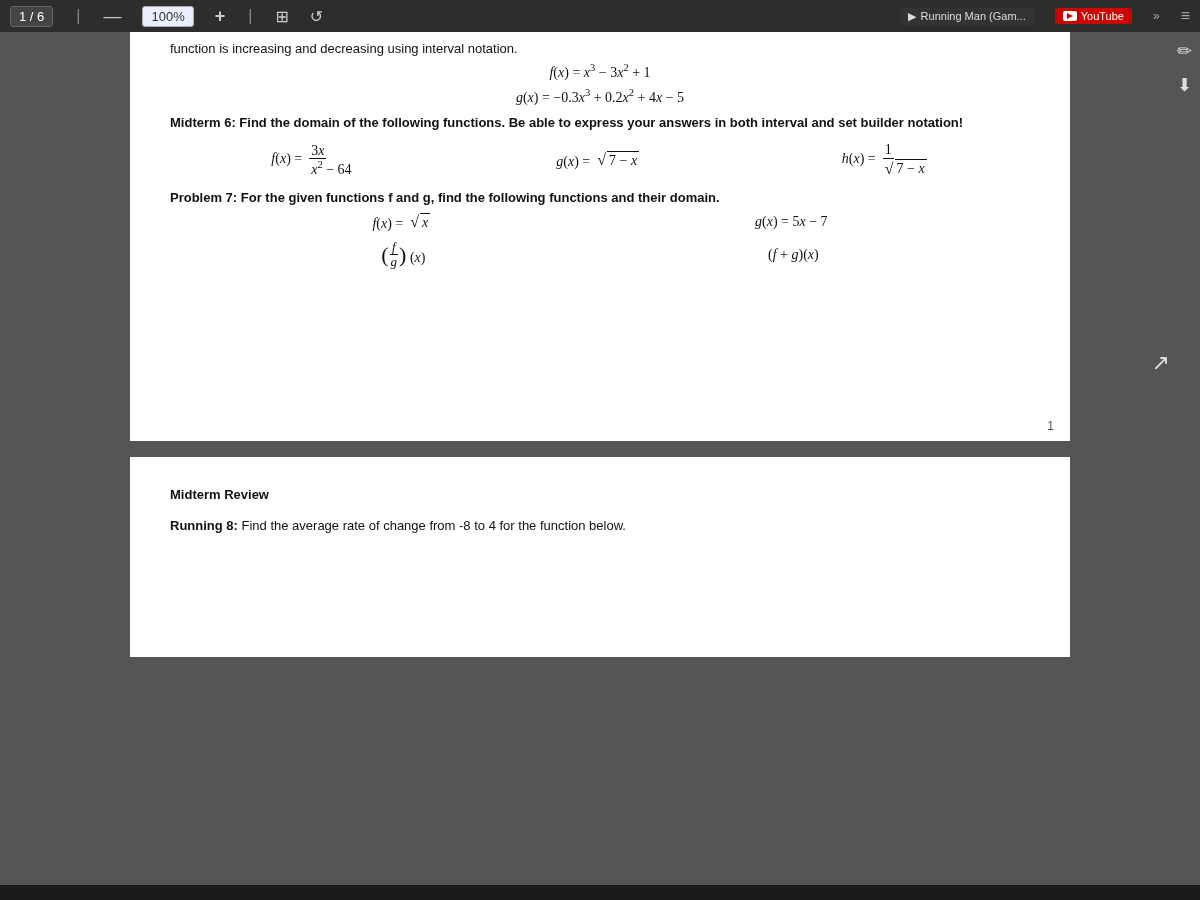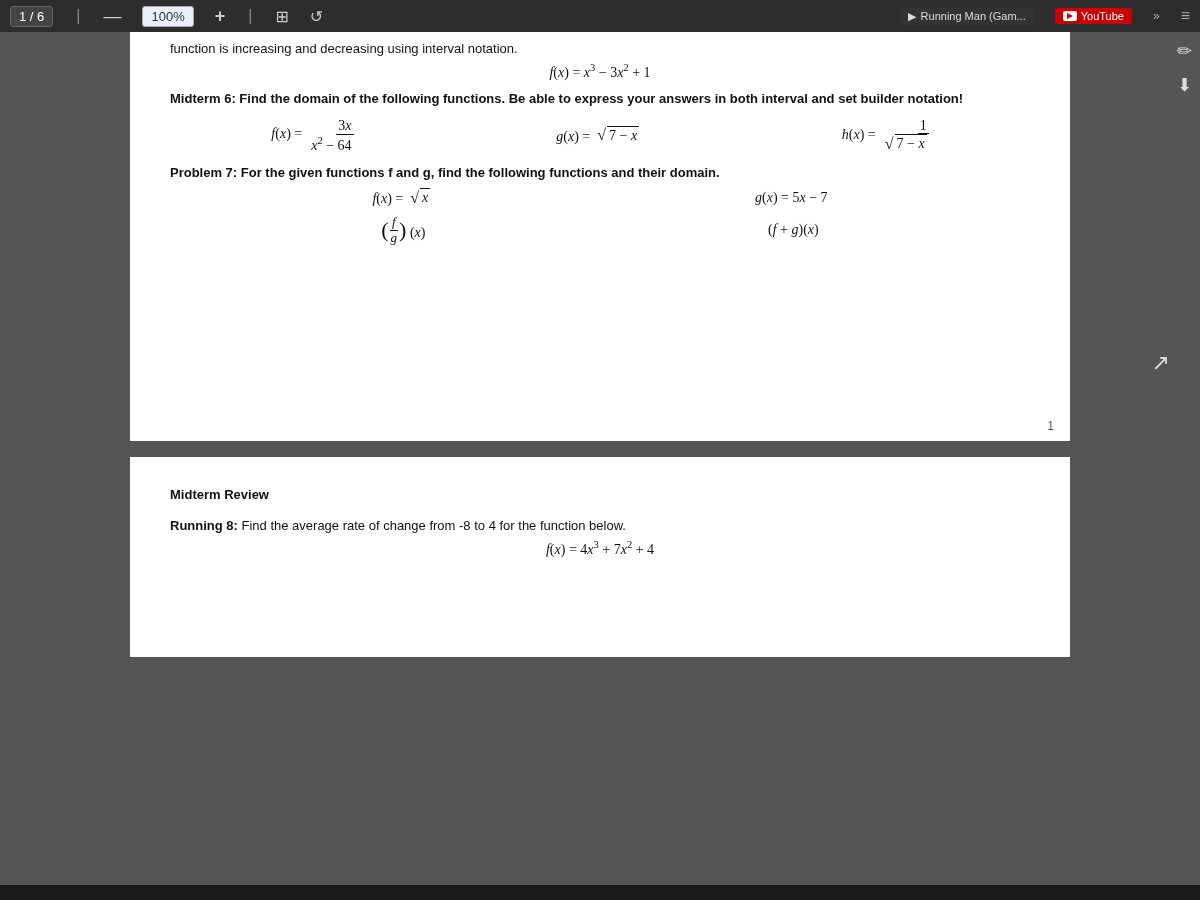--- a/index.html
+++ b/index.html
@@ -165,21 +165,21 @@
       justify-content: space-around;
       align-items: center;
       margin: 12px 0;
       font-family: 'Times New Roman', serif;
       font-size: 14px;
     }
 
     .fraction {
       display: inline-flex;
       flex-direction: column;
-      align-items: flex-end;
+      align-items: flex-start;
       vertical-align: middle;
       line-height: 1.1;
     }
     .fraction .numer {
       border-bottom: 1px solid #111;
       padding: 0 2px;
       text-align: center;
     }
     .fraction .denom {
       padding: 0 2px;
@@ -318,20 +318,23 @@
 
 <div class="main-area">
 
   <div class="doc-page doc-page-1">
 
     <div class="page-intro">function is increasing and decreasing using interval notation.</div>
 
     <div class="math-center">
       <em>f</em>(<em>x</em>) = <em>x</em><sup>3</sup> − 3<em>x</em><sup>2</sup> + 1
     </div>
+    <div class="math-center">
+      <em>g</em>(<em>x</em>) = −0.3<em>x</em><sup>3</sup> + 0.2<em>x</em><sup>2</sup> + 4<em>x</em> − 5
+    </div>
 
     <div class="problem-label">
       <span>Midterm 6:</span>
       <span>Find the domain of the following functions. Be able to express your answers in both interval and set builder notation!</span>
     </div>
 
     <div class="problem-functions-row">
 
       <div>
         <em>f</em>(<em>x</em>) =&nbsp;
@@ -405,18 +408,15 @@
   <div class="gap-area"></div>
 
   <div class="doc-page doc-page-2">
     <div class="problem-label">Midterm Review</div>
 
     <div style="margin-top:16px;">
       <span class="problem-label">Running 8:</span>
       <span>Find the average rate of change from -8 to 4 for the function below.</span>
     </div>
 
-    <div class="math-center">
-      <em>f</em>(<em>x</em>) = 4<em>x</em><sup>3</sup> + 7<em>x</em><sup>2</sup> + 4
-    </div>
   </div>
 
 </div>
 
 </body></html>

